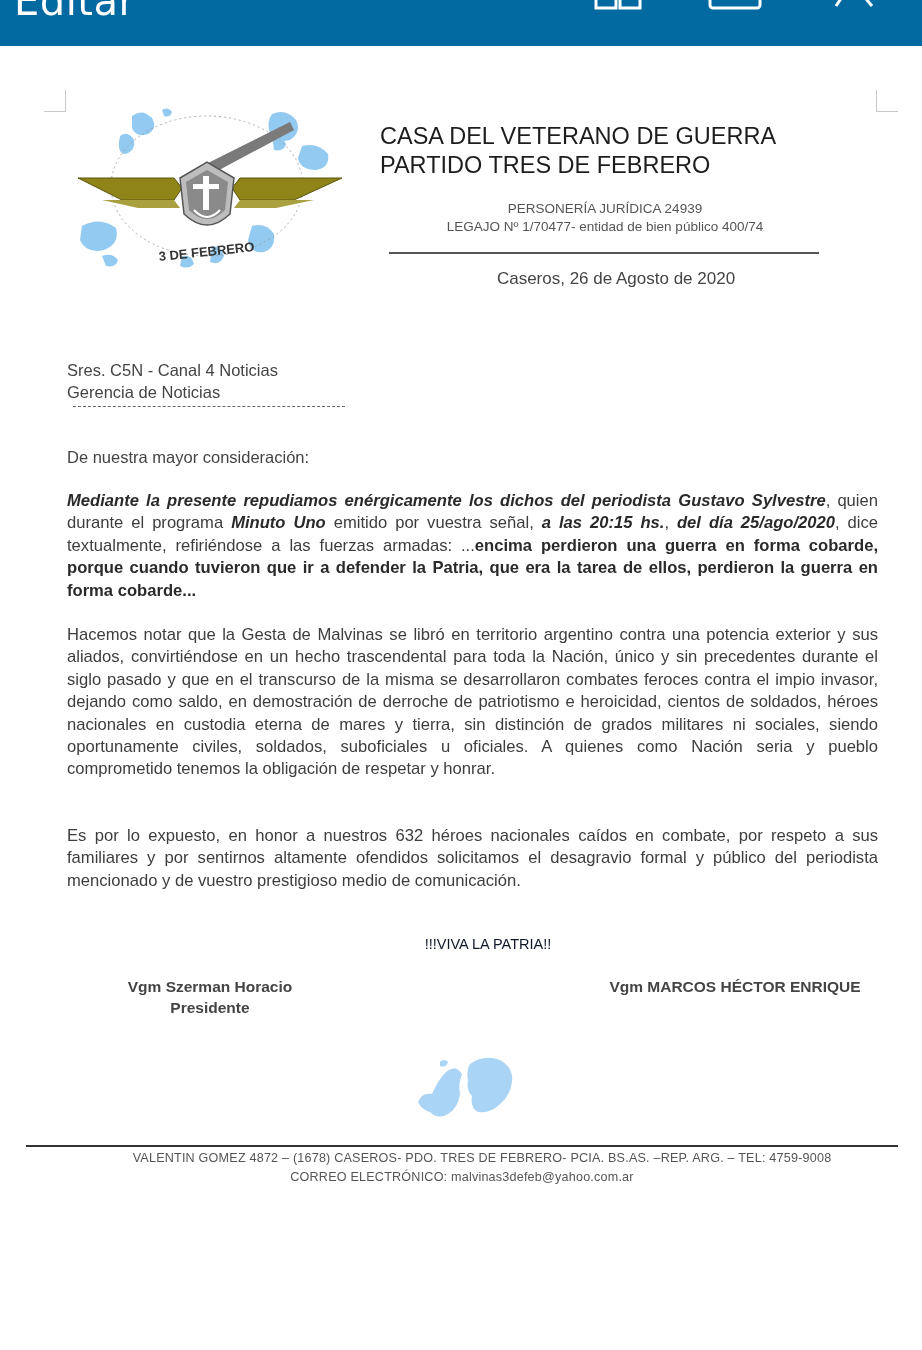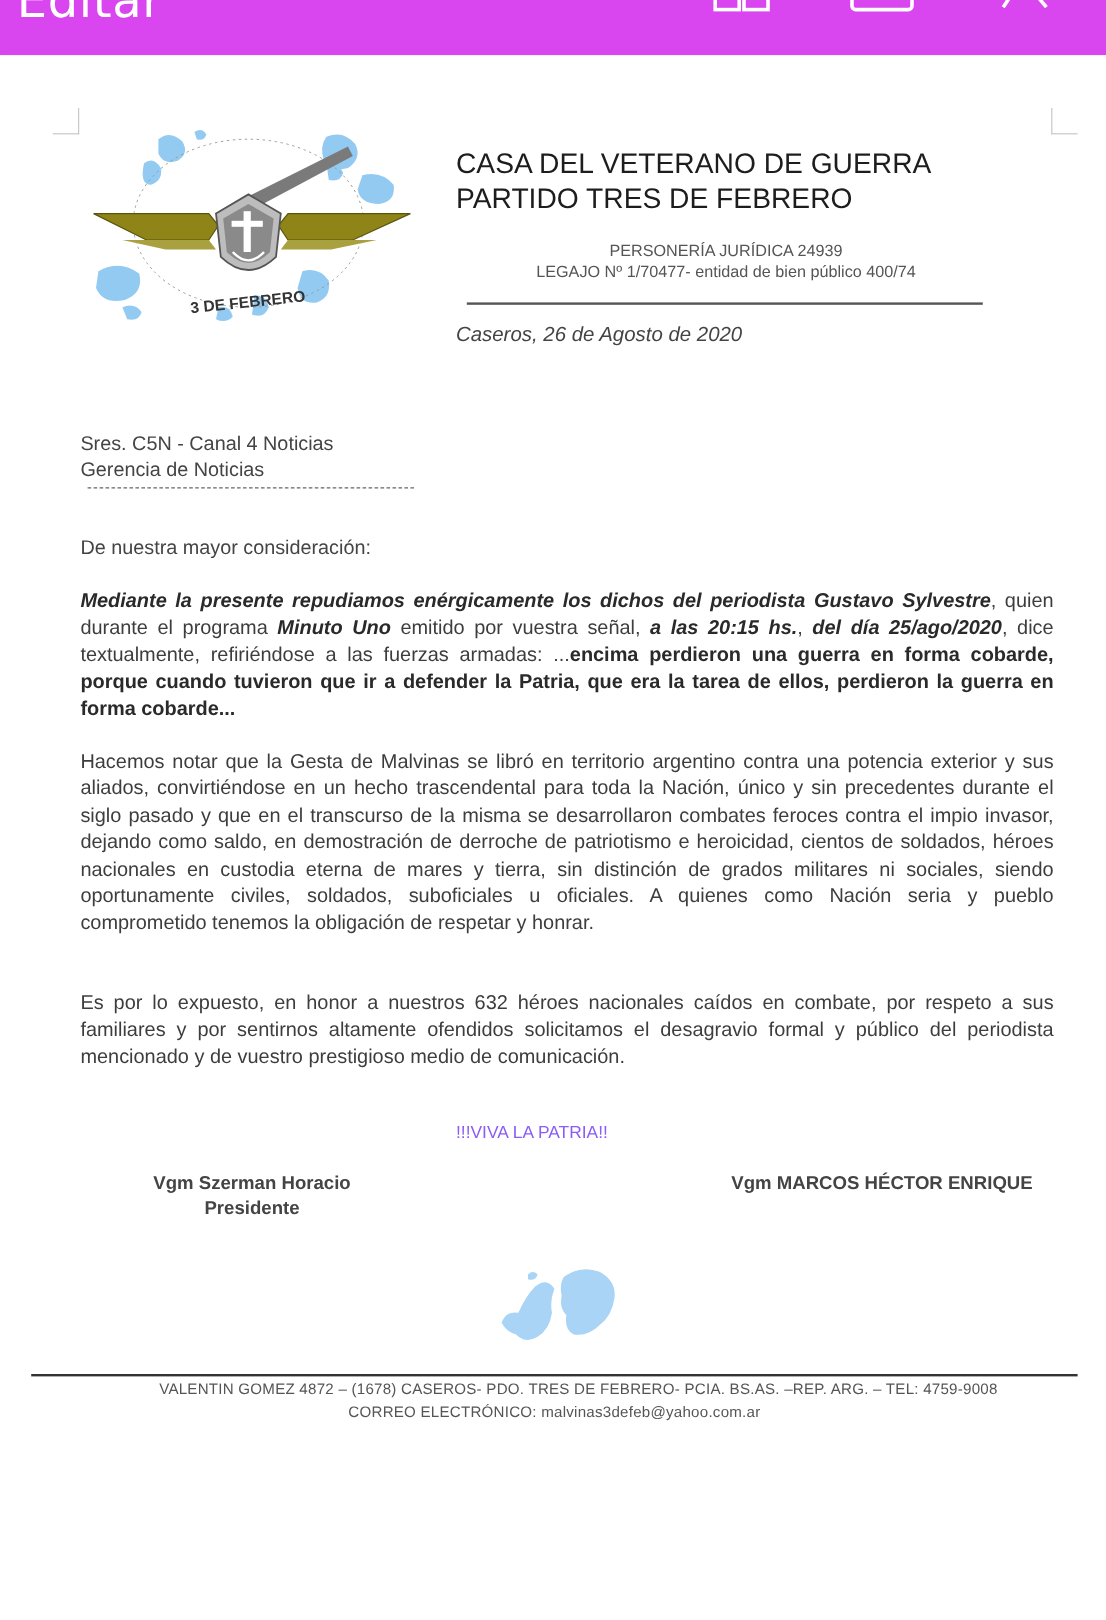--- a/index.html
+++ b/index.html
@@ -1,21 +1,21 @@
 <!DOCTYPE html>
 <html><head>
 <meta charset="utf-8">
 <style>
   * { box-sizing: border-box; margin: 0; padding: 0; }
   html, body { width: 922px; height: 1350px; background: #ffffff; overflow: hidden; }
   body { font-family: "Liberation Sans", sans-serif; color: #3a3a3a; position: relative; }
 
   .topbar {
     position: absolute; left: 0; top: 0; width: 922px; height: 46px;
-    background: #d946ef;
+    background: #0369a1;
     box-shadow: 0 2px 3px rgba(0,0,0,0.18);
   }
   .topbar .title {
     position: absolute; left: 14px; top: -22px;
     font-family: "DejaVu Sans", sans-serif; font-size: 40px; color: #ffffff; letter-spacing: 0.5px;
   }
   .topbar .icon { position: absolute; top: -8px; }
   .topbar .icon svg { display: block; }
 
   .page { position: absolute; left: 0; top: 46px; width: 922px; height: 1304px; background: #fff; }
@@ -30,21 +30,21 @@
     position: absolute; left: 380px; top: 76px; width: 450px;
     font-size: 23.5px; line-height: 29px; color: #1d1d1d;
   }
   .org-sub {
     position: absolute; left: 380px; top: 154px; width: 450px;
     text-align: center; font-size: 13.5px; line-height: 18px; color: #555;
   }
   .rule-head { position: absolute; left: 389px; top: 206px; width: 430px; height: 2px; background: #555; }
   .date {
     position: absolute; left: 380px; top: 223px; width: 472px;
-    text-align: left; font-size: 17px; color: #444; font-style: italic;
+    text-align: center; font-size: 17px; color: #444;
   }
 
   .recipient { position: absolute; left: 67px; top: 313px; font-size: 16.5px; line-height: 22px; color: #444; }
   .dash-line {
     position: absolute; left: 73px; top: 360px; width: 272px; height: 1px;
     border-top: 1px dashed #666;
   }
   .greeting { position: absolute; left: 67px; top: 402px; font-size: 16.5px; color: #444; }
 
   .para {
@@ -52,21 +52,21 @@
     font-size: 16.6px; line-height: 22.4px; color: #3d3d3d;
     text-align: justify;
     font-family: "Liberation Sans Narrow", "Liberation Sans", sans-serif;
   }
   .para.p1 { top: 444px; }
   .para.p2 { top: 578px; }
   .para.p3 { top: 779px; }
   .para i { font-style: italic; }
   .para b { font-weight: bold; color: #2a2a2a; }
 
-  .viva { position: absolute; left: 380px; top: 890px; width: 216px; text-align: left; font-size: 14.5px; color: #8b5cf6; }
+  .viva { position: absolute; left: 380px; top: 890px; width: 216px; text-align: center; font-size: 14.5px; color: #0f172a; }
   .sig { position: absolute; text-align: center; font-size: 15.5px; line-height: 21px; color: #444; font-weight: bold; }
   .sig.left { left: 110px; top: 930px; width: 200px; }
   .sig.right { left: 595px; top: 930px; width: 280px; }
 
   .map-mark { position: absolute; left: 410px; top: 996px; width: 118px; height: 88px; }
 
   .rule-foot { position: absolute; left: 26px; top: 1099px; width: 872px; height: 2px; background: #333; }
   .footer { position: absolute; left: 26px; top: 1103px; width: 872px; text-align: center; font-size: 12.6px; line-height: 19px; color: #555; letter-spacing: 0.2px; }
   .footer .l1 { padding-left: 40px; text-align: center; }
 </style>

